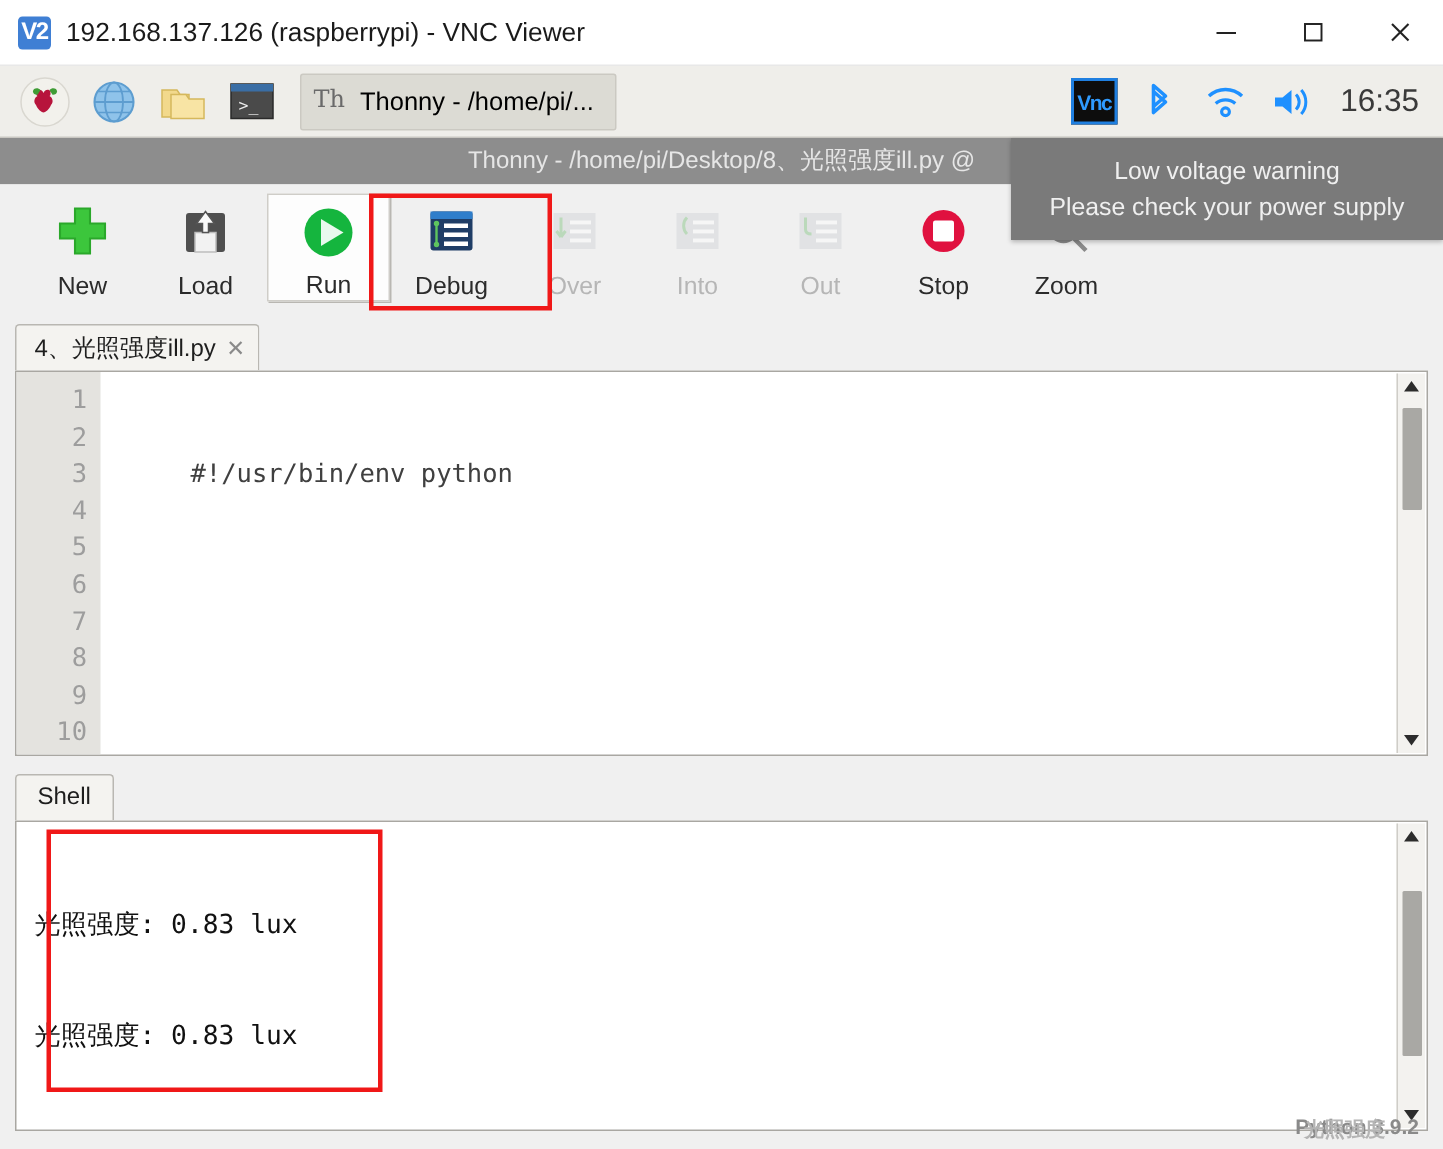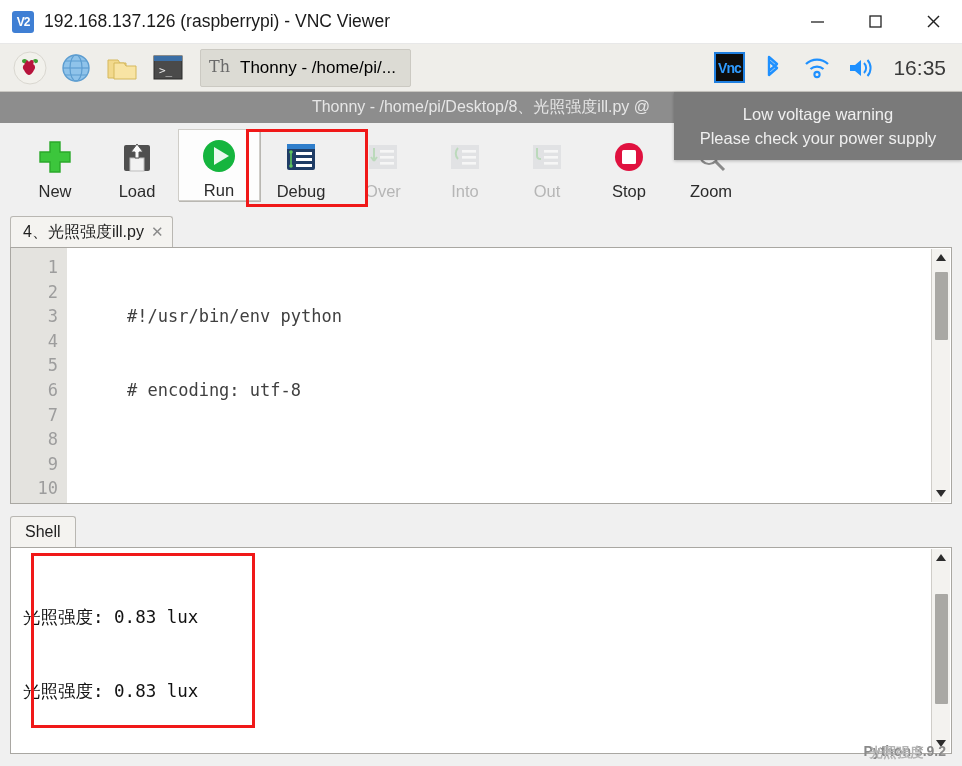--- a/index.html
+++ b/index.html
@@ -14,21 +14,21 @@
   
   .vnc-titlebar {
     position: absolute; left: 0; top: 0; width: 962px; height: 44px;
     background: #ffffff; border-bottom: 1px solid #e8e8e8;
     display: flex; align-items: center;
   }
   .vnc-logo {
     width: 22px; height: 22px; margin-left: 12px; margin-right: 10px;
     background: #3f7fd4; border-radius: 3px;
     display: flex; align-items: center; justify-content: center;
-    color: #fff; font-size: 12px; font-weight: bold; letter-spacing: -1px;
+    color: #fff; font-size: 16px; font-weight: bold; letter-spacing: -1px;
     font-family: "Liberation Sans", sans-serif;
   }
   .vnc-title {
     font-size: 17.5px; color: #1a1a1a; white-space: nowrap;
     font-family: "Liberation Sans", sans-serif;
   }
   .win-controls { margin-left: auto; display: flex; height: 44px; }
   .win-btn {
     width: 58px; height: 44px; display: flex; align-items: center; justify-content: center;
     color: #222; font-size: 15px;
@@ -78,21 +78,21 @@
   }
 
   
   .toolbar {
     position: relative; height: 83px; width: 962px;
     background: #f0f0f0;
     display: flex; align-items: flex-start; padding-left: 14px; padding-top: 6px;
   }
   .tool-btn {
     width: 82px; height: 72px;
-    display: flex; flex-direction: column; align-items: center; justify-content: flex-end;
+    display: flex; flex-direction: column; align-items: center; justify-content: space-between;
     padding-top: 4px;
   }
   .tool-btn .ic { height: 42px; display: flex; align-items: center; justify-content: center; }
   .tool-btn .lb { font-size: 16.5px; color: #2b2b2b; margin-top: 4px; }
   .tool-btn.disabled .lb { color: #b6b6b6; }
   .tool-btn.raised {
     background: #fdfdfd;
     border: 1px solid #cfcdc8;
     box-shadow: 1px 1px 0 #b9b7b2;
   }
@@ -414,21 +414,20 @@
           <div>4</div>
           <div>5</div>
           <div>6</div>
           <div>7</div>
           <div>8</div>
           <div>9</div>
           <div>10</div>
         </div>
         <div class="code-lines">
           <div><span class="cm">#!/usr/bin/env python</span></div>
-          <div><span class="cm"># encoding: utf-8</span></div>
           <div>&nbsp;</div>
           
           
           
           
           
           
           
         </div>
 

